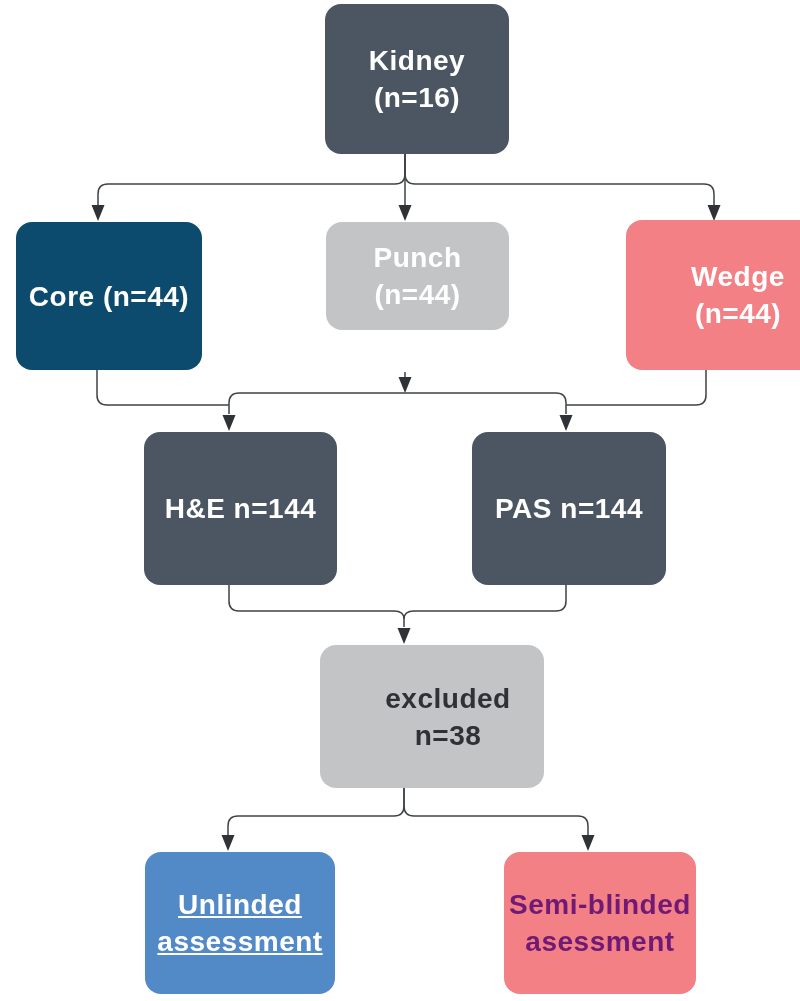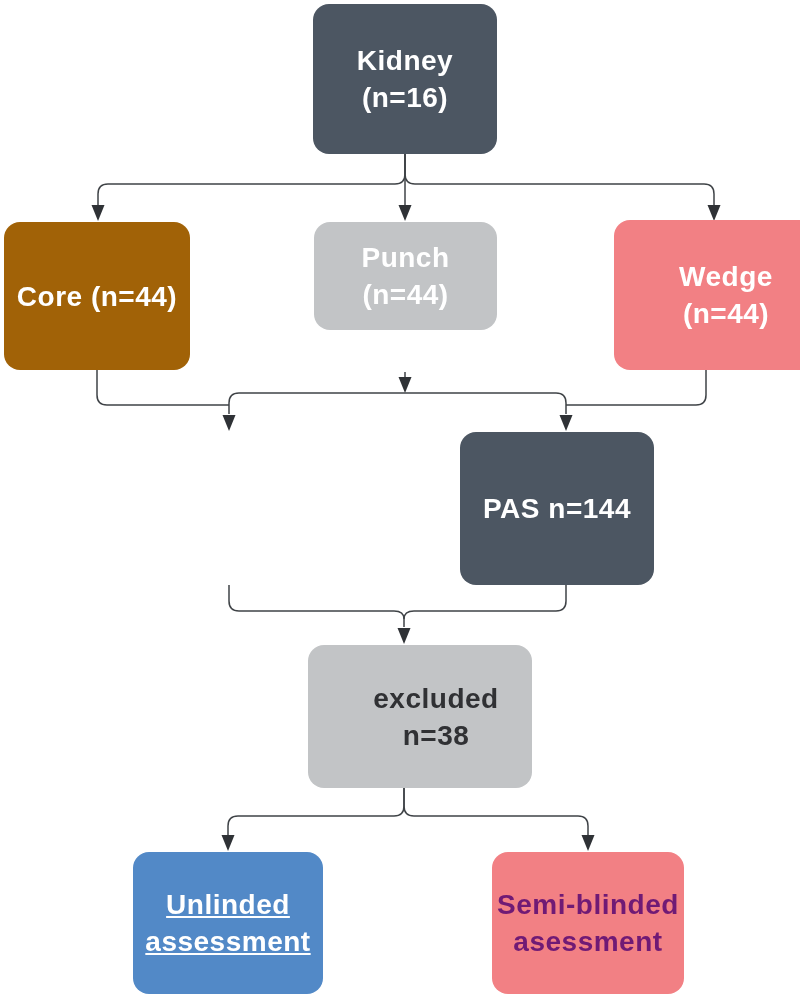--- a/index.html
+++ b/index.html
@@ -27,20 +27,21 @@
     border-radius:16px;
     display:flex;
     flex-direction:column;
     align-items:center;
     justify-content:center;
     text-align:center;
     font-weight:bold;
     font-size:28px;
     line-height:37px;
     letter-spacing:0.5px;
+    margin-left:12px;
   }
   .node .line{display:block;}
 </style>
 </head>
 <body>
 
 <div class="canvas">
 
   <svg class="edges" viewBox="0 0 800 1001" xmlns="http://www.w3.org/2000/svg">
 
@@ -70,35 +71,39 @@
     <path class="edge" d="M404,788 V806 Q404,816 414,816 H578 Q588,816 588,826 V836"></path>
     <polygon class="arrow" points="221.5,835 234.5,835 228,851"></polygon>
     <polygon class="arrow" points="581.5,835 594.5,835 588,851"></polygon>
   </svg>
 
   <div class="node" style="left: 313px; top: 4px; width: 184px; height: 150px; background-color: rgb(76, 86, 98); color: rgb(255, 255, 255);">
     <span class="line">Kidney</span>
     <span class="line">(n=16)</span>
   </div>
 
-  <div class="node" style="left: 4px; top: 222px; width: 186px; height: 148px; background-color: #a16207; color: rgb(255, 255, 255);">
+  <div class="node" style="left: 4px; top: 222px; width: 186px; height: 148px; background-color: #0c4a6e; color: rgb(255, 255, 255);">
     <span class="line">Core (n=44)</span>
     <span class="line"></span>
   </div>
 
   <div class="node" style="left: 314px; top: 222px; width: 183px; height: 108px; background-color: rgb(194, 196, 198); color: rgb(255, 255, 255);">
     <span class="line">Punch</span>
     <span class="line">(n=44)</span>
   </div>
 
   <div class="node" style="left: 614px; top: 220px; width: 184px; height: 150px; background-color: rgb(242, 128, 132); color: rgb(255, 255, 255); padding-left: 20px;">
     <span class="line">Wedge</span>
     <span class="line">(n=44)</span>
   </div>
 
+  <div class="node" style="left: 132px; top: 432px; width: 193px; height: 153px; background-color: rgb(76, 86, 98); color: rgb(255, 255, 255);">
+    <span class="line">H&amp;E n=144</span>
+    <span class="line"></span>
+  </div>
 
   <div class="node" style="left: 460px; top: 432px; width: 194px; height: 153px; background-color: rgb(76, 86, 98); color: rgb(255, 255, 255);">
     <span class="line">PAS n=144</span>
     <span class="line"></span>
   </div>
 
   <div class="node" style="left: 308px; top: 645px; width: 192px; height: 143px; background-color: rgb(194, 196, 198); color: rgb(48, 49, 52); padding-left: 32px;">
     <span class="line">excluded</span>
     <span class="line">n=38</span>
   </div>

